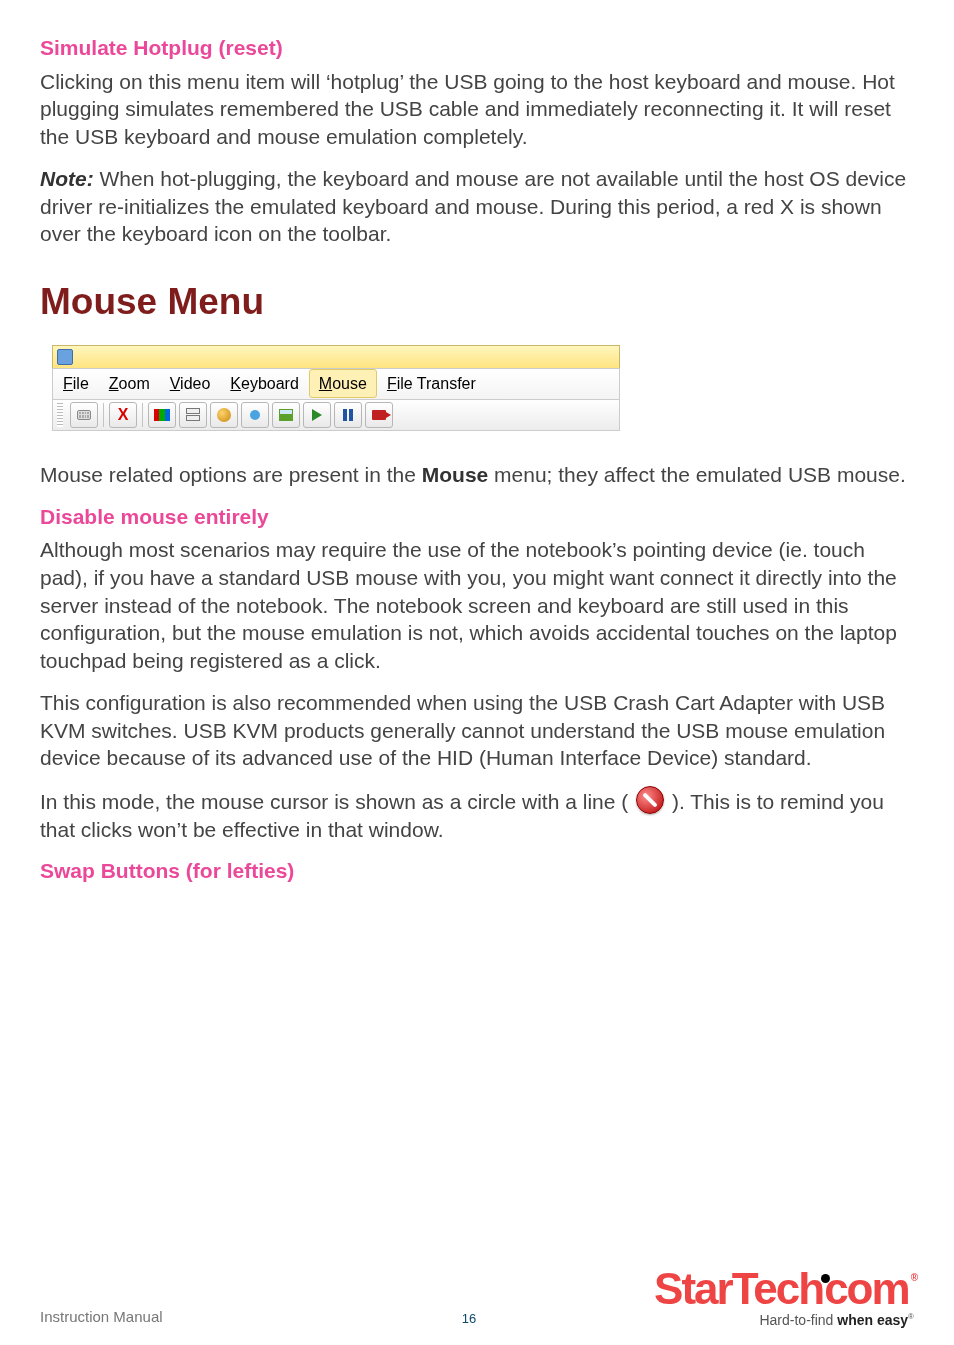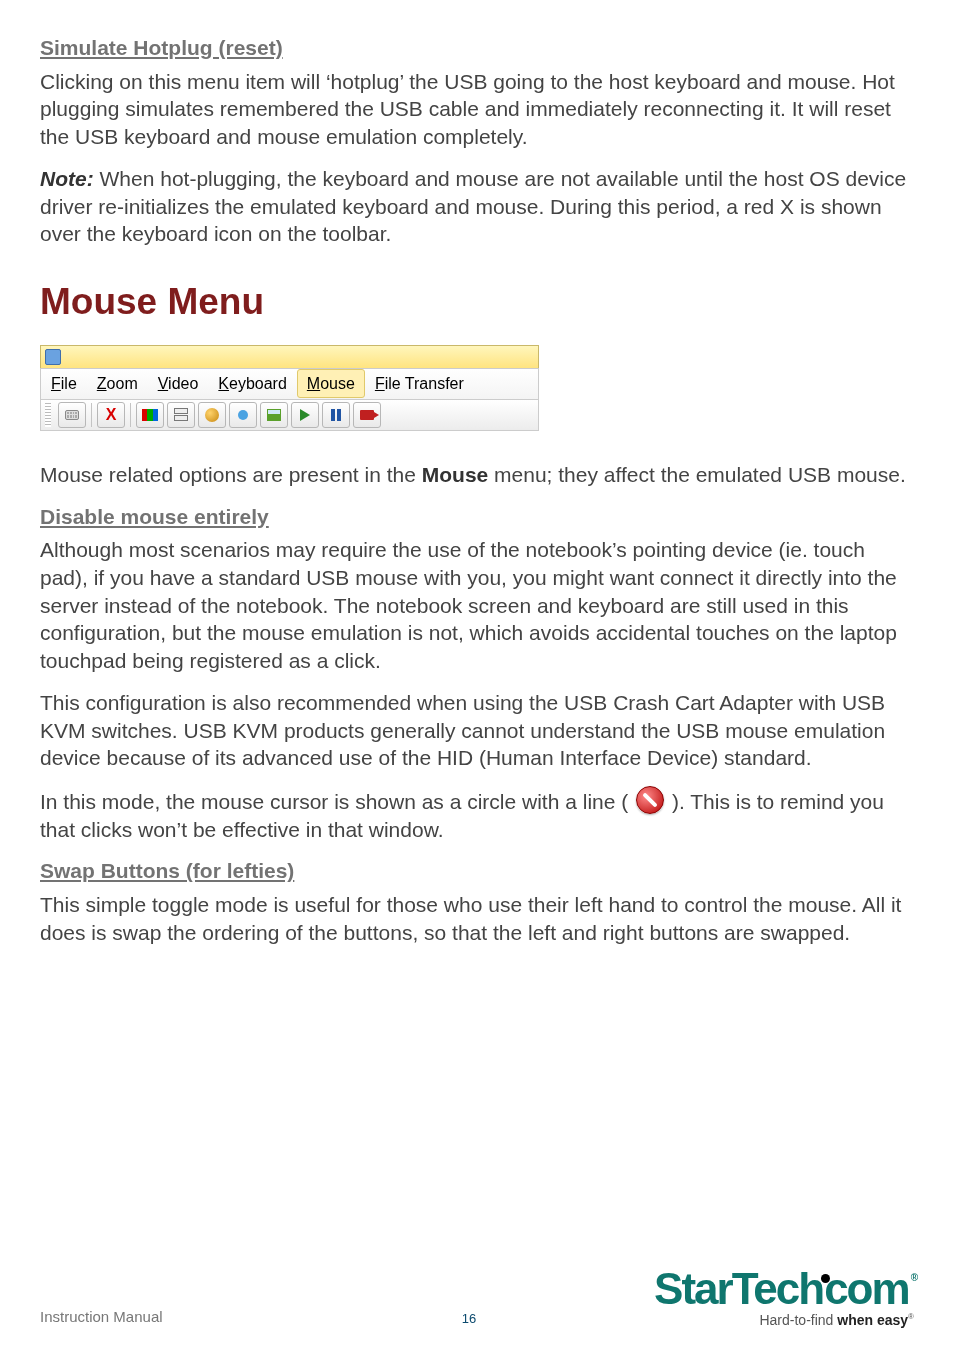--- a/index.html
+++ b/index.html
@@ -19,34 +19,33 @@
     min-height: 1345px;
   }
   h2.section-title {
     font-size: 37px;
     font-weight: 700;
     color: #7f1d1d;
     margin: 30px 0 18px 0;
   }
   .sub-head {
     font-weight: 700;
-    color: #737373;
+    color: #ec4899;
     margin: 0 0 6px 0;
     font-size: 21px;
-    text-decoration: underline;
   }
   p {
     margin: 0 0 14px 0;
   }
   .note b { color:#333;font-style:italic; }
   .bold { font-weight:700; color:#333; }
   
   .menu-screenshot {
-    width: 499px;
-    margin: 0 0 30px 0;
+    width: 568px;
+    margin: 0 0 30px 12px;
   }
   .menu-titlebar {
     height: 22px;
     background: linear-gradient(#fff6bc, #ffe480);
     border: 1px solid #c9b86a;
     border-bottom: none;
     display: flex;
     align-items: center;
     padding-left: 4px;
   }
@@ -154,21 +153,21 @@
     font-size:13px;
   }
   .startech {
     text-align:right;
     line-height:1;
   }
   .startech .main {
     font-family: "Arial Black", Arial, sans-serif;
     font-weight:900;
     font-size:44px;
-    color:#0f766e;
+    color:#ef4444;
     letter-spacing:-2px;
     position:relative;
     display:inline-block;
     margin-top:8px;
   }
   .startech .main .dot-i {
     display:inline-block;
     width:9px;height:9px;border-radius:50%;background:#000;
     position:relative;
     top:-21px;
@@ -267,21 +266,20 @@
 
 <div class="block">
 <p class="sub-head">Disable mouse entirely</p>
 <p>Although most scenarios may require the use of the notebook’s pointing device (ie. touch pad), if you have a standard USB mouse with you, you might want connect it directly into the server instead of the notebook. The notebook screen and keyboard are still used in this configuration, but the mouse emulation is not, which avoids accidental touches on the laptop touchpad being registered as a click.</p>
 <p>This configuration is also recommended when using the USB Crash Cart Adapter with USB KVM switches. USB KVM products generally cannot understand the USB mouse emulation device because of its advanced use of the HID (Human Interface Device) standard.</p>
 <p><span>In this mode, the mouse cursor is shown as a circle with a line ( </span><span class="inline-no-icon"></span><span> ). This is to remind you that clicks won’t be effective in that window.</span></p>
 </div>
 
 <div class="block">
 <p class="sub-head">Swap Buttons (for lefties)</p>
-<p>This simple toggle mode is useful for those who use their left hand to control the mouse. All it does is swap the ordering of the buttons, so that the left and right buttons are swapped.</p>
 </div>
 
 <div class="footer">
   <div>Instruction Manual</div>
   <div class="center">16</div>
   <div class="startech">
     <div class="main">
       <span>Star</span><span>Tech</span><span class="dot-i"></span><span>com</span><span class="ri">®</span>
     </div>
     <div class="sub"><span>Hard-to-find </span><span class="b">when easy</span><span class="ri">®</span></div>

